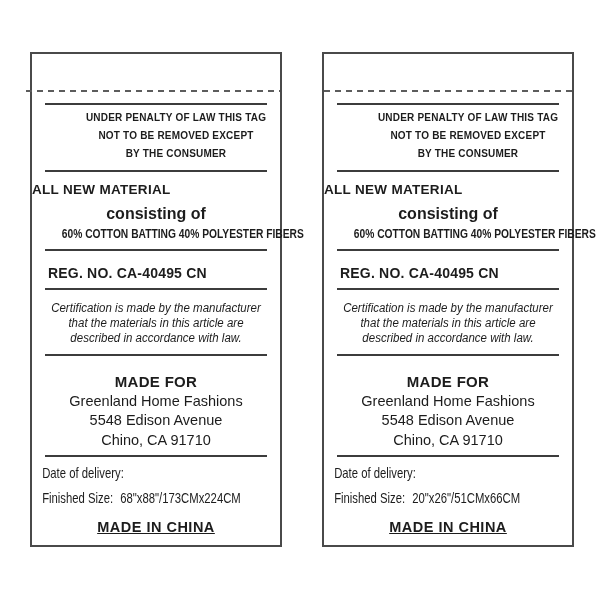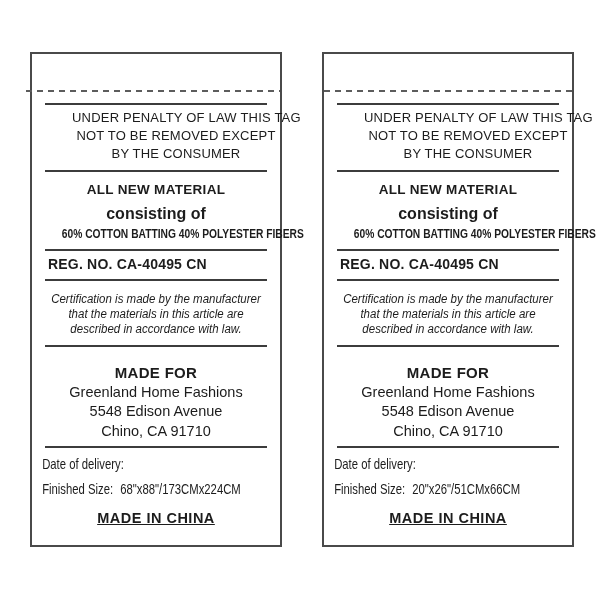--- a/index.html
+++ b/index.html
@@ -45,31 +45,31 @@
   .rule {
     height: 0;
     border-top: 2px solid #3c3c3c;
     margin-left: 13px;
     margin-right: 13px;
   }
   .rule1 { margin-top: 11px; }
   .warning {
     margin-top: 4px;
     text-align: center;
-    font-weight: normal;
-    font-size: 13px;
+    font-weight: bold;
+    font-size: 10px;
     line-height: 18px;
     letter-spacing: 0.2px;
     white-space: nowrap;
     padding-left: 40px;
   }
   .rule2 { margin-top: 7px; }
   .material-heading {
     margin-top: 8px;
-    text-align: center;
+    text-align: left;
     font-weight: bold;
     font-size: 13.5px;
     line-height: 20px;
     letter-spacing: 0.3px;
   }
   .material-sub {
     margin-top: 4px;
     text-align: center;
     font-weight: bold;
     font-size: 16px;
@@ -79,21 +79,21 @@
     text-align: center;
     font-weight: bold;
     font-size: 13.5px;
     line-height: 20px;
     white-space: nowrap;
     transform: scaleX(0.76);
     transform-origin: center;
   }
   .rule3 { margin-top: 5px; }
   .reg-no {
-    margin-top: 3px;
+    margin-top: 12px;
     padding-left: 16px;
     font-weight: bold;
     font-size: 14px;
     line-height: 20px;
     letter-spacing: 0.2px;
     white-space: nowrap;
   }
   .rule4 { margin-top: 5px; }
   .cert {
     margin-top: 11px;

